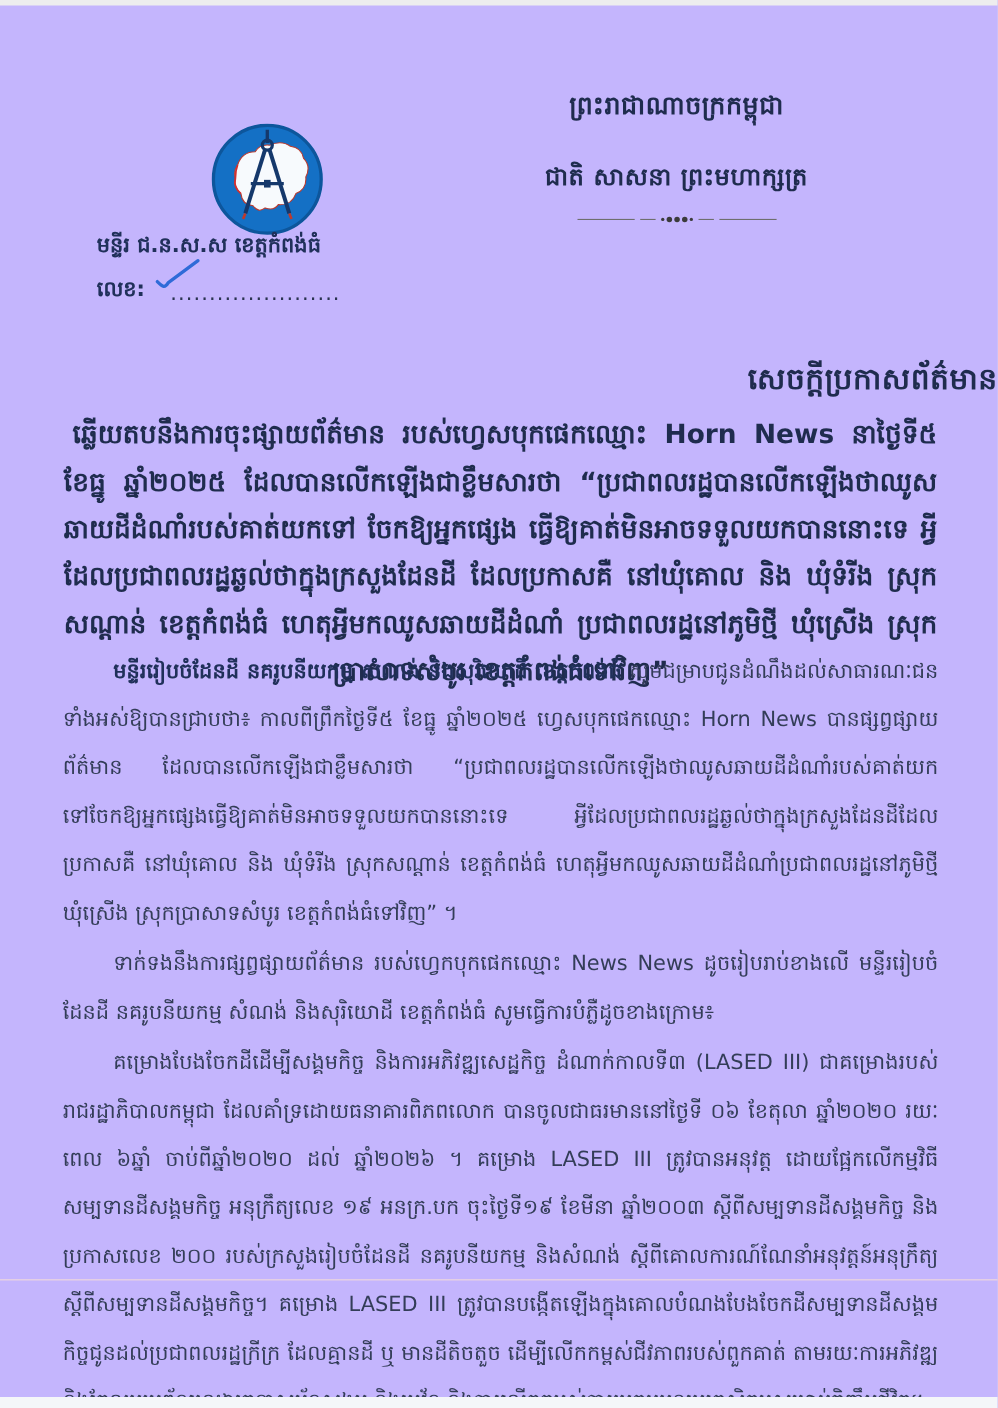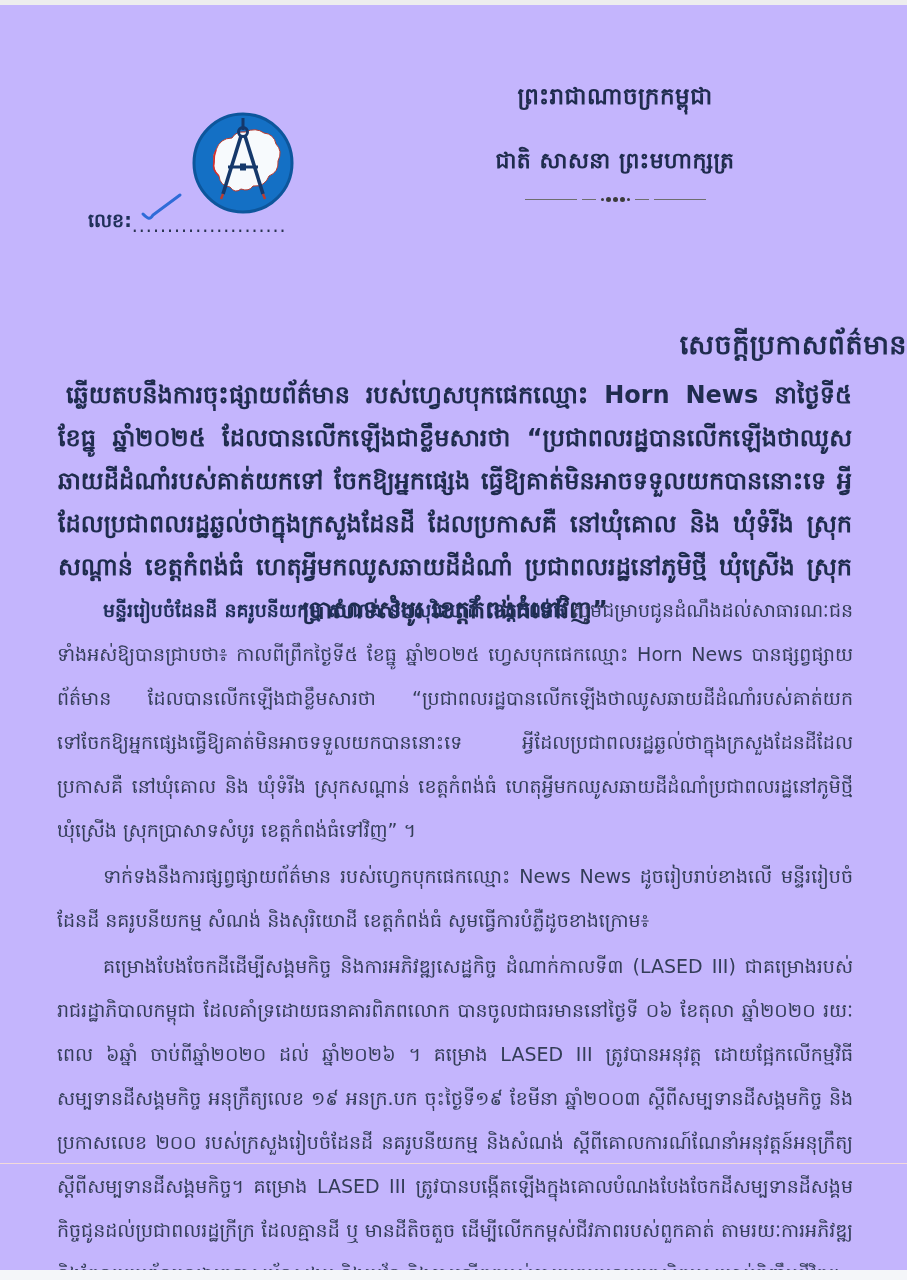--- a/index.html
+++ b/index.html
@@ -39,21 +39,21 @@
   .orn .bead{width:5px;height:5px;border-radius:50%;background:#3b3b3b;}
   .orn .bead.small{width:3px;height:3px;}
 
   
   .emblem{position:absolute;top:112px;left:192px;width:102px;height:102px;}
 
   
   .letterhead{position:absolute;top:196px;left:88px;width:420px;}
   .lh-ministry{font-size:19.5px;font-weight:bold;color:#20305a;}
   .lh-dept{margin-top:14px;font-size:19px;font-weight:bold;color:#20305a;}
-  .lh-ref{margin-top:12px;font-size:19px;font-weight:bold;color:#20305a;position:relative;display:flex;align-items:flex-end;}
+  .lh-ref{margin-top:12px;font-size:19px;font-weight:bold;color:#20305a;position:relative;display:flex;align-items:flex-end;gap:23px;}
   .lh-ref .dots{letter-spacing:1px;color:#2a3350;font-weight:normal;}
   .checkmark{position:absolute;left:52px;top:-16px;}
 
   
   .doc-title{
     position:absolute;top:328px;left:0;width:100%;
     text-align:right;font-size:27px;font-weight:bold;color:#1f2c4e;
     letter-spacing:.5px;
   }
   
@@ -112,20 +112,21 @@
       <line x1="49" y1="24" x2="31" y2="82" stroke="#15386b" stroke-width="3.6"></line>
       <line x1="53" y1="24" x2="71" y2="82" stroke="#15386b" stroke-width="3.6"></line>
       <line x1="36" y1="55" x2="66" y2="55" stroke="#15386b" stroke-width="3"></line>
       <rect x="48" y="51.5" width="6" height="7" fill="#15386b"></rect>
       <line x1="31" y1="82" x2="29" y2="87" stroke="#c0392b" stroke-width="2.4"></line>
       <line x1="71" y1="82" x2="73" y2="87" stroke="#c0392b" stroke-width="2.4"></line>
     </svg>
   </div>
 
   <div class="letterhead">
+    <div class="lh-dept">មន្ទីរ ជ.ន.ស.ស ខេត្តកំពង់ធំ</div>
     <div class="lh-ref">
       <span>លេខ:</span>
         <span class="dots">......................</span>
       <span class="checkmark">
         <svg width="46" height="34" viewBox="0 0 46 34">
           <path d="M3,22 C8,27 10,28 13,23 L40,3" fill="none" stroke="#2f6bd8" stroke-width="3" stroke-linecap="round"></path>
         </svg>
       </span>
     </div>
   </div>

